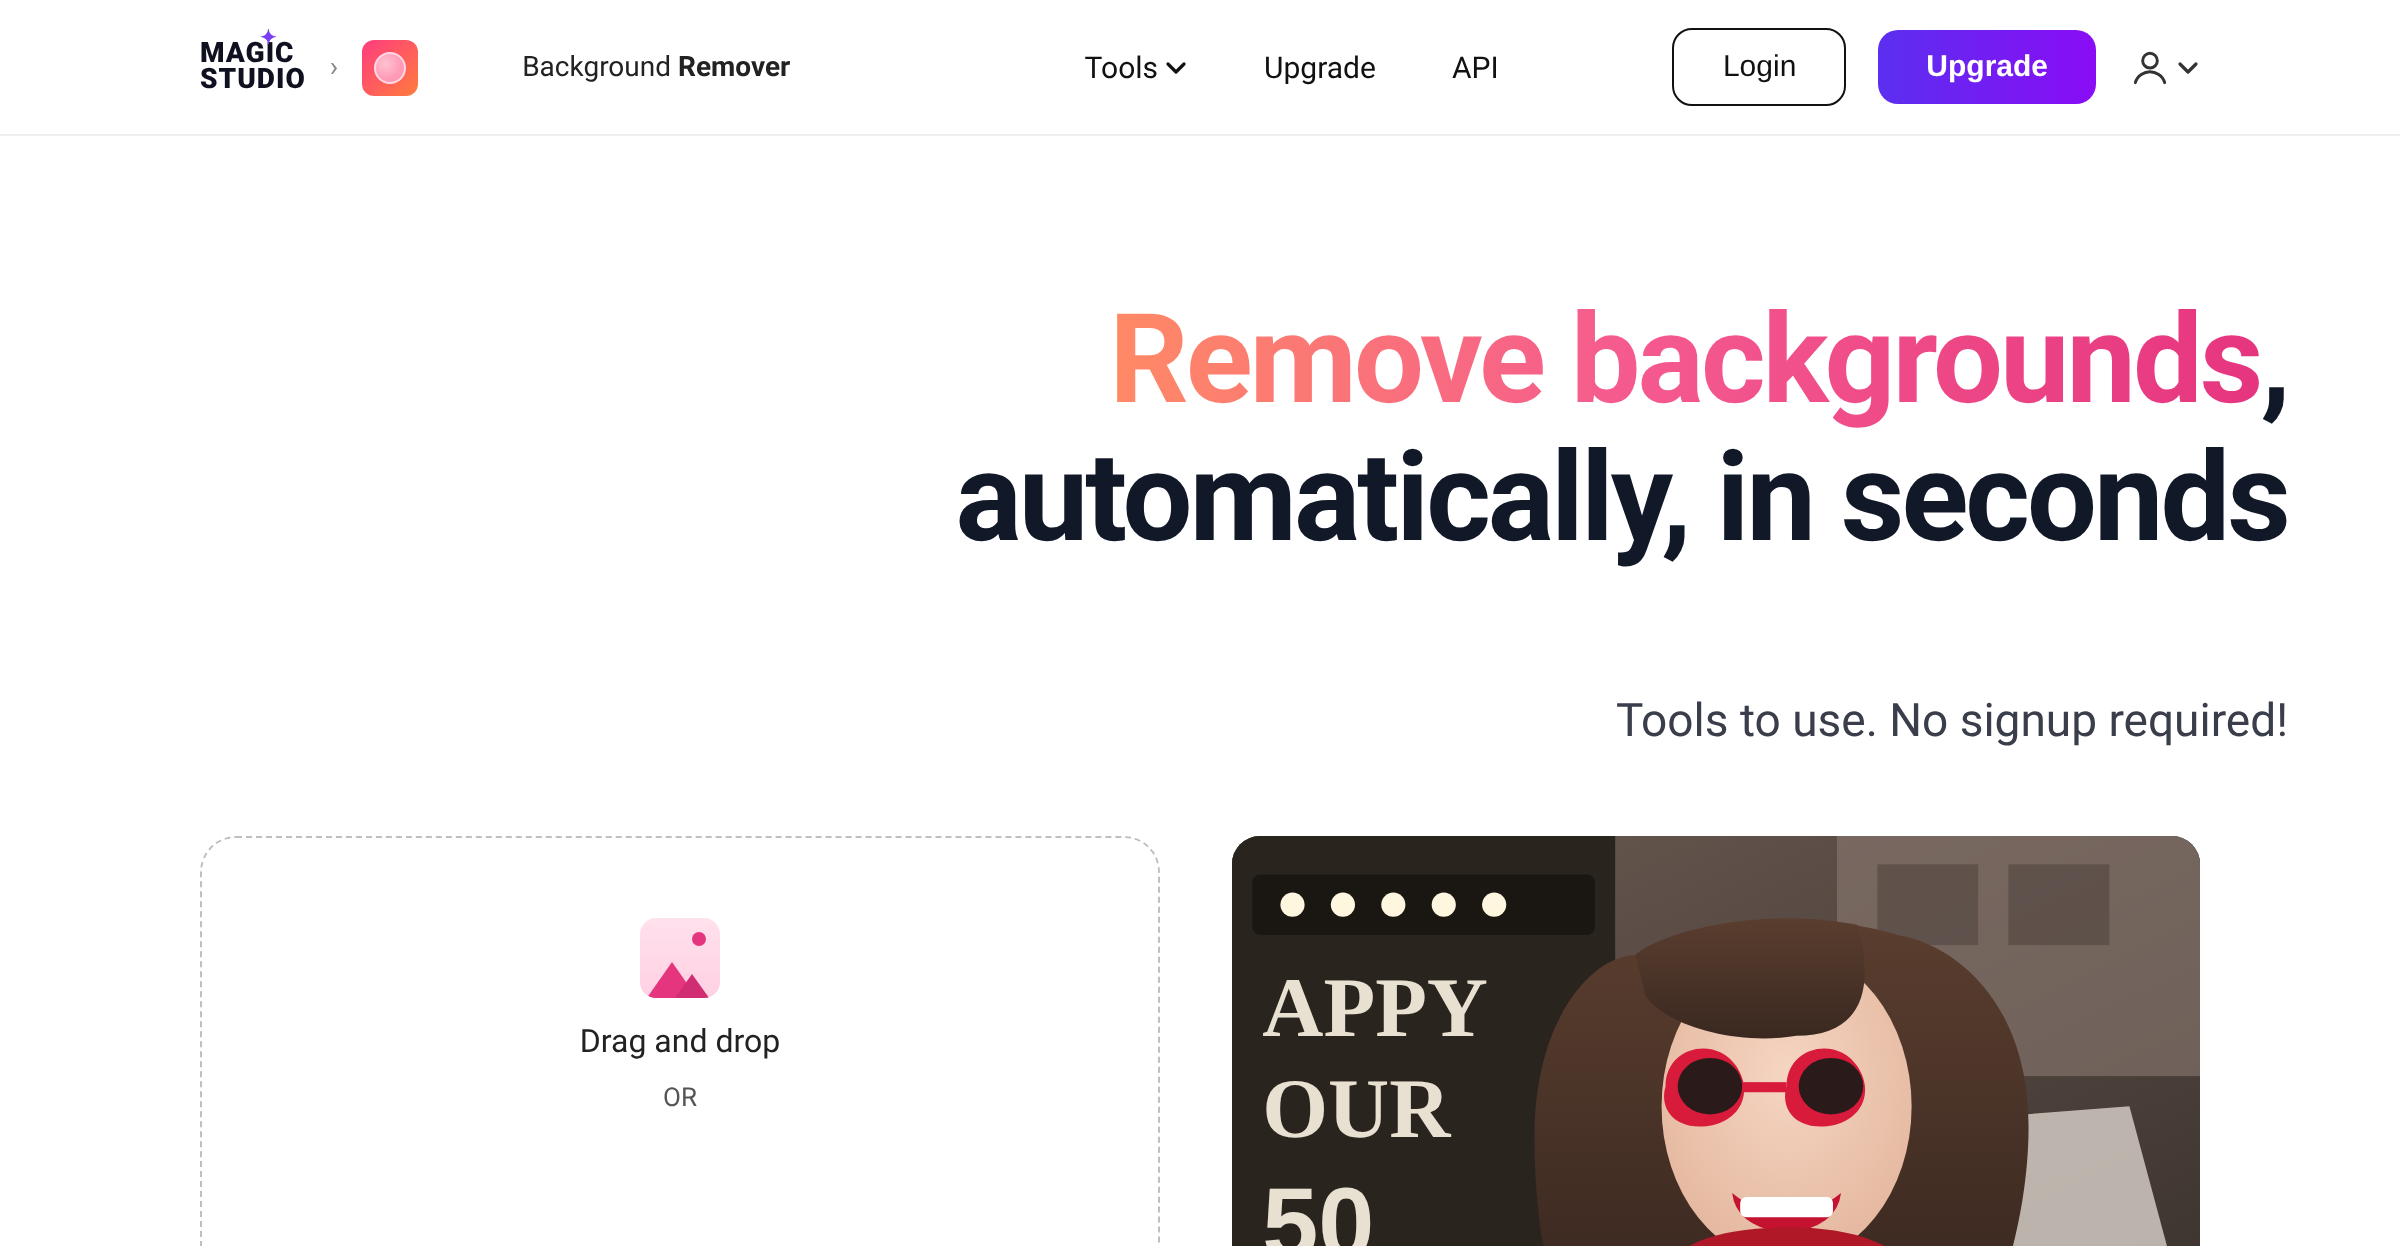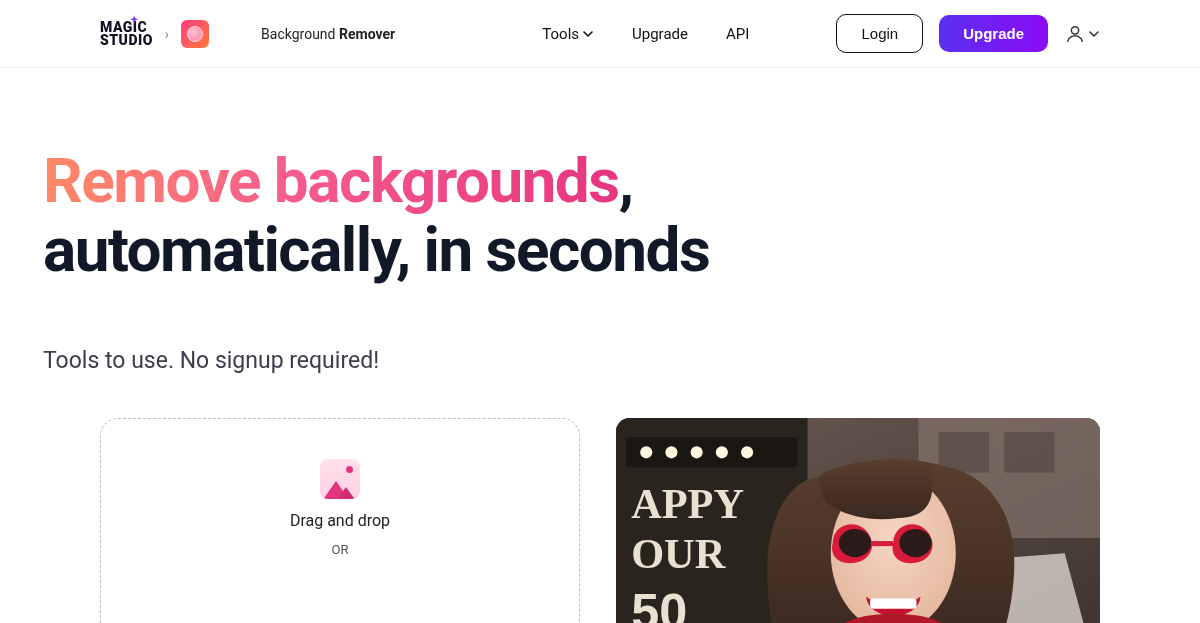--- a/index.html
+++ b/index.html
@@ -15,21 +15,21 @@
 .appicon-circle { width: 16px; height: 16px; border-radius: 50%; background: radial-gradient(circle at 35% 35%, #fff6, #fff0 60%), #ff9ab5; border: 1.5px solid #ffd8e6; }
 .appname { font-size: 14px; color: #222; margin-left: 40px; }
 .appname b { font-weight: 700; }
 .nav { display: flex; gap: 38px; margin-left: auto; margin-right: auto; padding-left: 60px; }
 .nav-item { font-size: 15px; color: #111; display: flex; align-items: center; gap: 3px; cursor: pointer; }
 .right-group { display: flex; align-items: center; gap: 16px; }
 .btn { font-size: 15px; padding: 10px 24px; border-radius: 10px; cursor: pointer; font-weight: 500; }
 .btn-outline { background: #fff; border: 1.5px solid #111; color: #111; }
 .btn-primary { background: linear-gradient(90deg,#5b2ff0,#8a0cf5); border: none; color: #fff; font-weight: 600; }
 .user { display: flex; align-items: center; gap: 2px; cursor: pointer; color: #333; }
-.hero { text-align: left; padding: 78px 43px 0; }
+.hero { text-align: right; padding: 78px 56px 0; }
 .hero h1 { font-size: 62px; font-weight: 700; line-height: 1.12; letter-spacing: -1.5px; color: #111827; }
 .gradient-text { background: linear-gradient(90deg, #ff8a65 0%, #f55a8f 45%, #e6357f 100%); -webkit-background-clip: text; background-clip: text; color: transparent; }
 .comma { color: #111827; }
 .subhead { margin-top: 26px; font-size: 23px; color: #3a3d4a; line-height: 1.45; font-weight: 400; }
 .content { display: flex; gap: 36px; padding: 40px 100px 0; align-items: flex-start; }
 .upload-box { flex: 0 0 480px; height: 228px; border: 1.5px dashed #bfbfbf; border-radius: 18px; display: flex; flex-direction: column; align-items: center; padding-top: 40px; gap: 12px; cursor: pointer; }
 .img-icon { width: 40px; height: 40px; border-radius: 8px; background: linear-gradient(180deg,#ffe1ec,#ffd0e3); position: relative; overflow: hidden; }
 .img-icon .sun { position: absolute; top: 7px; right: 7px; width: 7px; height: 7px; background: #e6357f; border-radius: 50%; }
 .img-icon .mtn { position: absolute; bottom: -2px; left: 2px; width: 0; height: 0; border-left: 14px solid transparent; border-right: 14px solid transparent; border-bottom: 20px solid #e6357f; }
 .img-icon .mtn2 { position: absolute; bottom: -2px; left: 16px; width: 0; height: 0; border-left: 10px solid transparent; border-right: 10px solid transparent; border-bottom: 14px solid #d12d72; }

